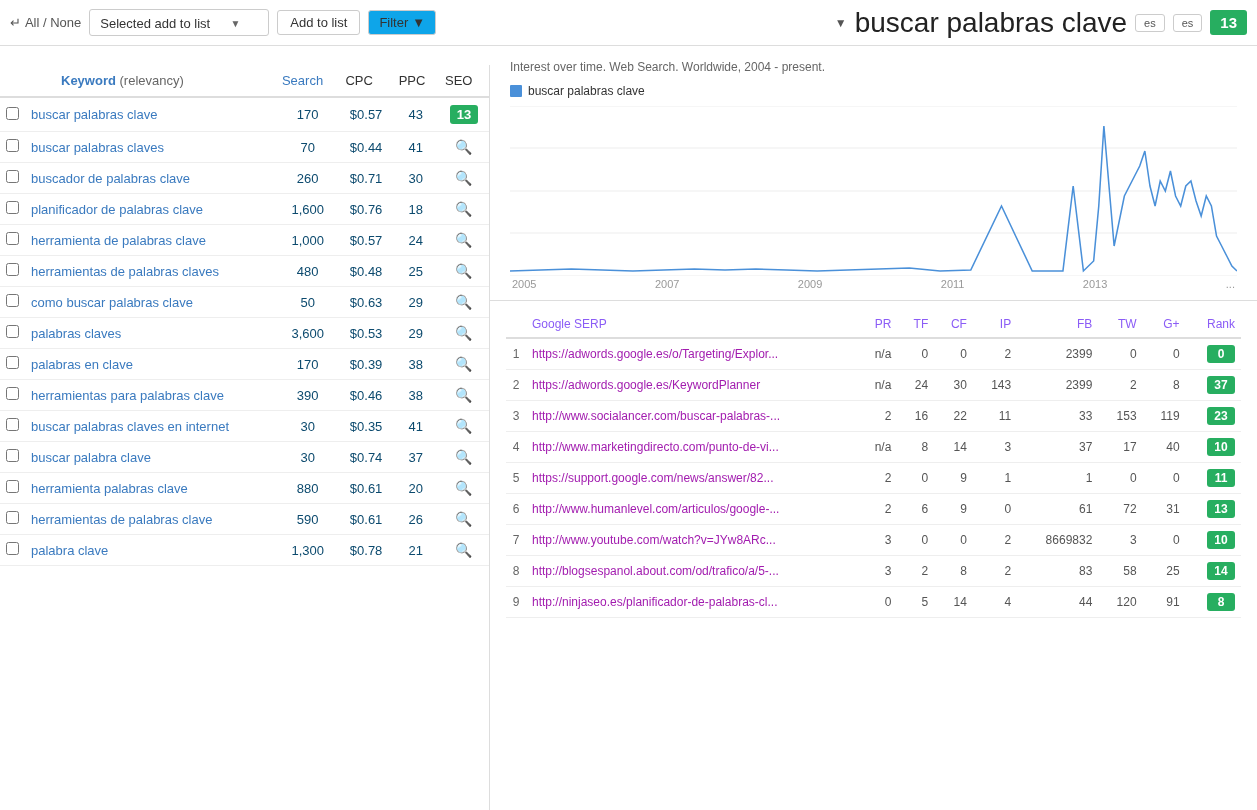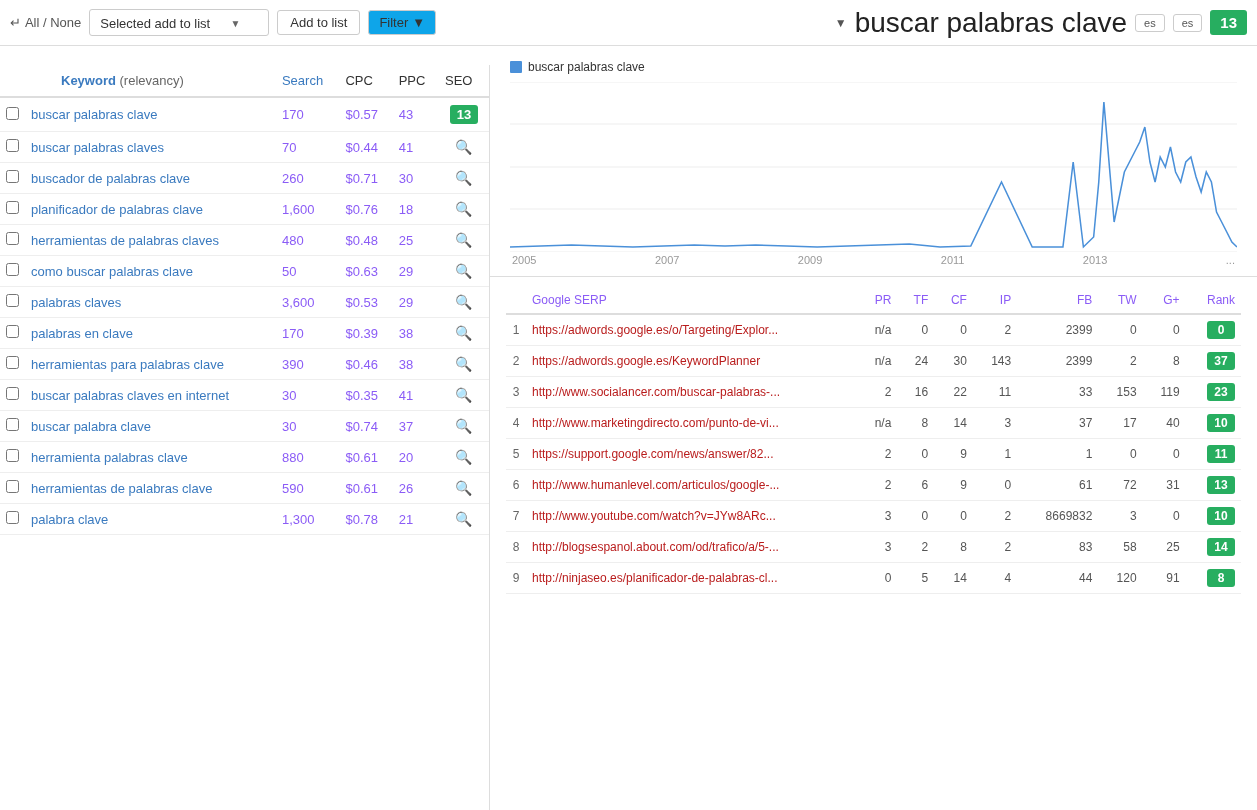--- a/index.html
+++ b/index.html
@@ -134,21 +134,21 @@
     }
     .kw-table tbody tr {
       border-bottom: 1px solid #eee;
     }
     .kw-table tbody td {
       padding: 7px 6px;
       vertical-align: middle;
     }
     .td-checkbox { width: 24px; text-align: center; }
     .td-keyword { color: #3a7abf; cursor: pointer; padding-left: 4px; }
-    .td-num { text-align: left; color: #8b5cf6; }
+    .td-num { text-align: center; color: #0c4a6e; }
     .td-seo { text-align: center; width: 50px; }
     .seo-cell-green {
       background: #27ae60;
       color: #fff;
       border-radius: 3px;
       padding: 2px 6px;
       font-weight: bold;
       display: inline-block;
       min-width: 28px;
       text-align: center;
@@ -227,21 +227,21 @@
       white-space: nowrap;
       cursor: pointer;
     }
     .serp-table thead th.num-col { text-align: right; }
     .serp-table tbody tr { border-bottom: 1px solid #eee; }
     .serp-table tbody td {
       padding: 6px 6px;
       vertical-align: middle;
     }
     .serp-num { text-align: center; color: #666; }
-    .serp-url { color: #b91c1c; cursor: pointer; max-width: 240px; overflow: hidden; text-overflow: ellipsis; white-space: nowrap; }
+    .serp-url { color: #a21caf; cursor: pointer; max-width: 240px; overflow: hidden; text-overflow: ellipsis; white-space: nowrap; }
     .serp-val { text-align: right; color: #555; }
     .serp-rank-badge {
       color: #fff;
       border-radius: 3px;
       padding: 2px 6px;
       font-weight: bold;
       display: inline-block;
       min-width: 28px;
       text-align: center;
       font-size: 12px;
@@ -321,20 +321,28 @@
           <tr>
             <td class="td-checkbox"><input type="checkbox" style=""></td>
             <td class="td-keyword">planificador de palabras clave</td>
             <td class="td-num">1,600</td>
             <td class="td-num">$0.76</td>
             <td class="td-num">18</td>
             <td class="td-seo"><span class="seo-cell-icon">🔍</span></td>
           </tr>
           <tr>
             <td class="td-checkbox"><input type="checkbox" style=""></td>
+            <td class="td-keyword">herramienta de palabras clave</td>
+            <td class="td-num">1,000</td>
+            <td class="td-num">$0.57</td>
+            <td class="td-num">24</td>
+            <td class="td-seo"><span class="seo-cell-icon">🔍</span></td>
+          </tr>
+          <tr>
+            <td class="td-checkbox"><input type="checkbox" style=""></td>
             <td class="td-keyword">herramientas de palabras claves</td>
             <td class="td-num">480</td>
             <td class="td-num">$0.48</td>
             <td class="td-num">25</td>
             <td class="td-seo"><span class="seo-cell-icon">🔍</span></td>
           </tr>
           <tr>
             <td class="td-checkbox"><input type="checkbox" style=""></td>
             <td class="td-keyword">como buscar palabras clave</td>
             <td class="td-num">50</td>
@@ -406,20 +414,21 @@
             <td class="td-num">21</td>
             <td class="td-seo"><span class="seo-cell-icon">🔍</span></td>
           </tr>
         </tbody>
     </table>
   </div>
 
   <div class="right-panel">
 
     <div class="chart-section">
+      <div class="chart-subtitle">Interest over time. Web Search. Worldwide, 2004 - present.</div>
       <div class="chart-legend">
         <div class="legend-dot"></div>
         <span>buscar palabras clave</span>
       </div>
       <div class="chart-wrapper">
         <svg class="chart-svg" viewBox="0 0 710 170" preserveAspectRatio="none">
 
           <line x1="0" y1="0" x2="710" y2="0" stroke="#eee" stroke-width="1"></line>
           <line x1="0" y1="42" x2="710" y2="42" stroke="#eee" stroke-width="1"></line>
           <line x1="0" y1="85" x2="710" y2="85" stroke="#eee" stroke-width="1"></line>

